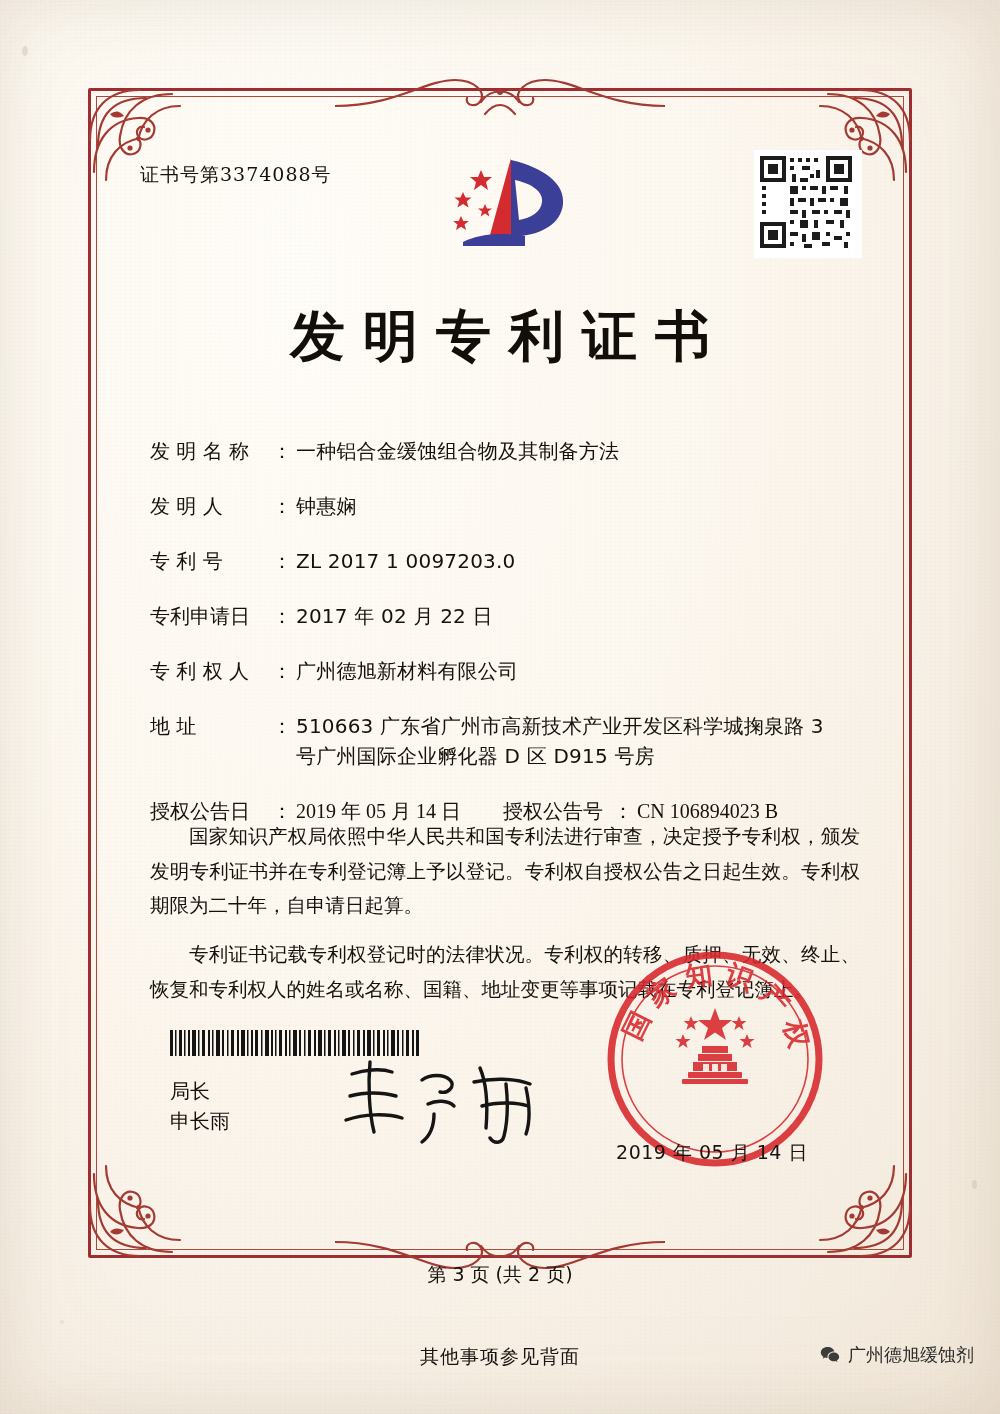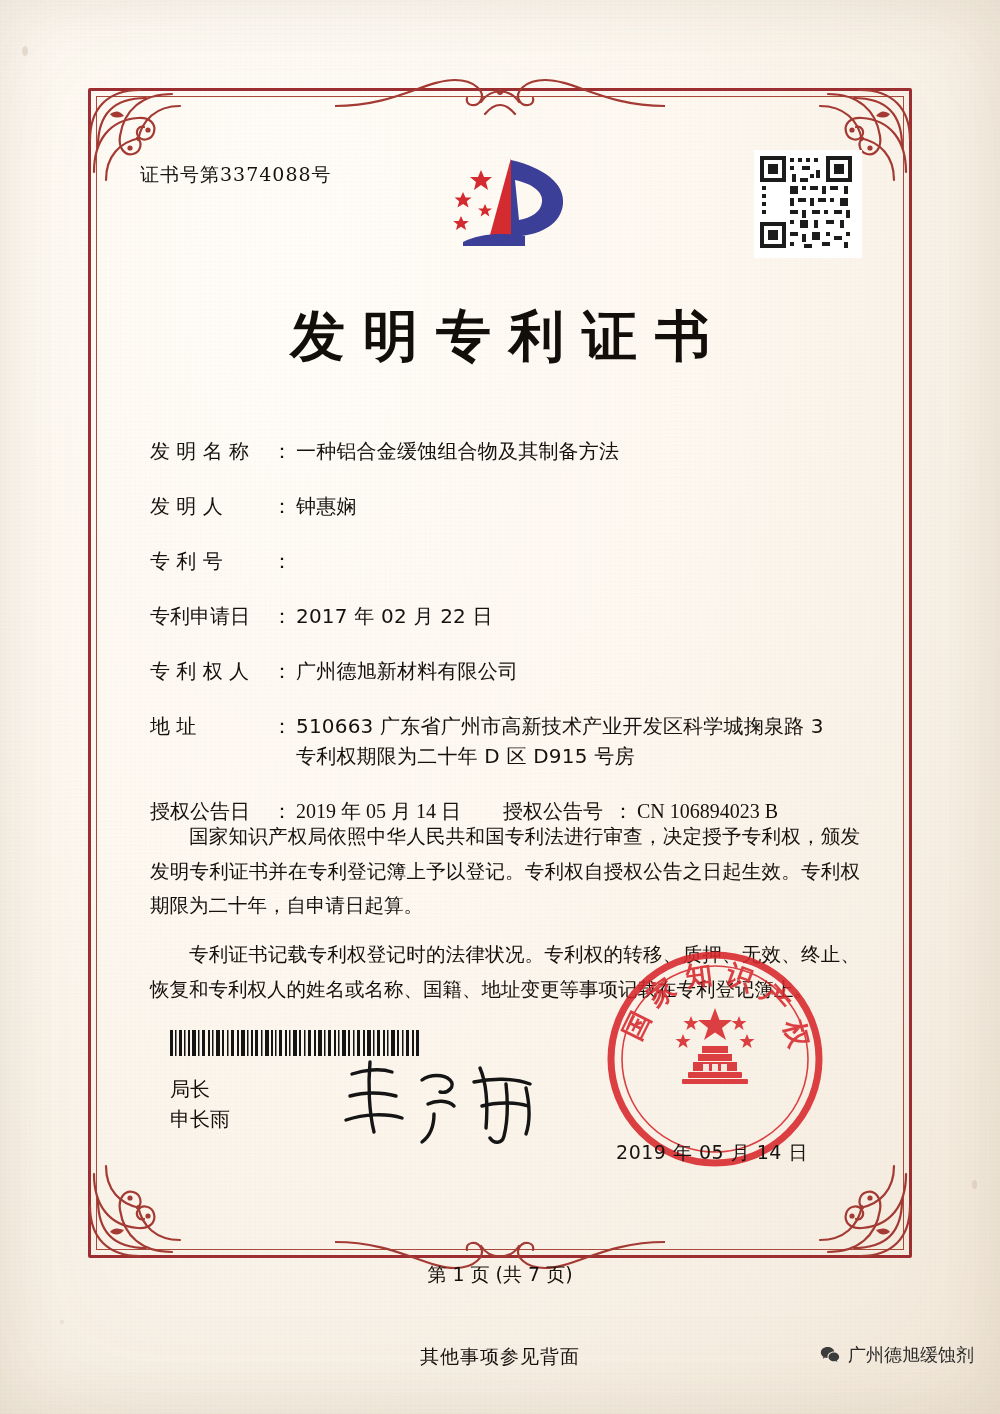--- a/index.html
+++ b/index.html
@@ -210,21 +210,21 @@
     height: 26px;
   }
 
   .signature-block {
     position: absolute;
     left: 40px;
     bottom: 108px;
     font-size: 20px;
     line-height: 1.5;
     color: #15110d;
-    font-family: Liberation Mono, monospace;
+    font-family: Liberation Serif, serif;
   }
 
   .handwriting {
     position: absolute;
     left: 200px;
     bottom: 95px;
     width: 230px;
     height: 95px;
   }
 
@@ -500,40 +500,41 @@
 
       <div class="field-row">
         <span class="field-label">发 明 人</span>
         <span class="field-colon">：</span>
         <span class="field-value">钟惠娴</span>
       </div>
 
       <div class="field-row">
         <span class="field-label">专 利 号</span>
         <span class="field-colon">：</span>
+        <span class="field-value">ZL 2017 1 0097203.0</span>
       </div>
 
       <div class="field-row">
         <span class="field-label">专利申请日</span>
         <span class="field-colon">：</span>
         <span class="field-value">2017 年 02 月 22 日</span>
       </div>
 
       <div class="field-row">
         <span class="field-label">专 利 权 人</span>
         <span class="field-colon">：</span>
         <span class="field-value">广州德旭新材料有限公司</span>
       </div>
 
       <div class="field-row">
         <span class="field-label">地 址</span>
         <span class="field-colon">：</span>
         <span class="field-value">
           <span>510663 广东省广州市高新技术产业开发区科学城掬泉路 3</span>
-          <span class="line2">专利权期限为二十年 D 区 D915 号房</span>
+          <span class="line2">号广州国际企业孵化器 D 区 D915 号房</span>
         </span>
       </div>
 
       <div class="field-row dual">
         <span class="field-label">授权公告日</span>
         <span class="field-colon">：</span>
         <span>2019 年 05 月 14 日</span>
         <span class="pair2">
           <span class="lbl">授权公告号</span>
           <span class="field-colon">：</span>
@@ -659,21 +660,21 @@
             <path id="sealArc" d="M 115 115 m -76,0 a 76,76 0 1,1 152,0"></path>
           </defs>
           <text font-family="'DejaVu Sans', sans-serif" font-size="27" font-weight="bold" fill="#d8272c" letter-spacing="10">
             <textPath href="#sealArc" startOffset="7%">国家知识产权局</textPath>
           </text>
         </g>
       </svg>
     </div>
     <div class="seal-date">2019 年 05 月 14 日</div>
 
-    <div class="page-num">第 1 页 (共 7 页)</div>
+    <div class="page-num">第 3 页 (共 2 页)</div>
   </div>
 
   <div class="edge-shadow"></div>
 
   <div class="footer-note">其他事项参见背面</div>
 
   <div class="wechat-tag">
     <span class="wx-icon">
       <svg viewBox="0 0 24 24" width="22" height="22">
         <path d="M9.2 3.2C5.2 3.2 2 5.9 2 9.2c0 1.9 1.1 3.6 2.8 4.7l-.7 2.1 2.4-1.2c.8.2 1.6.4 2.4.4h.5c-.1-.4-.2-.9-.2-1.3 0-3.2 3.1-5.8 7-5.8h.5c-.6-2.7-3.4-4.9-7.5-4.9z" fill="#3c3c3c"></path>

